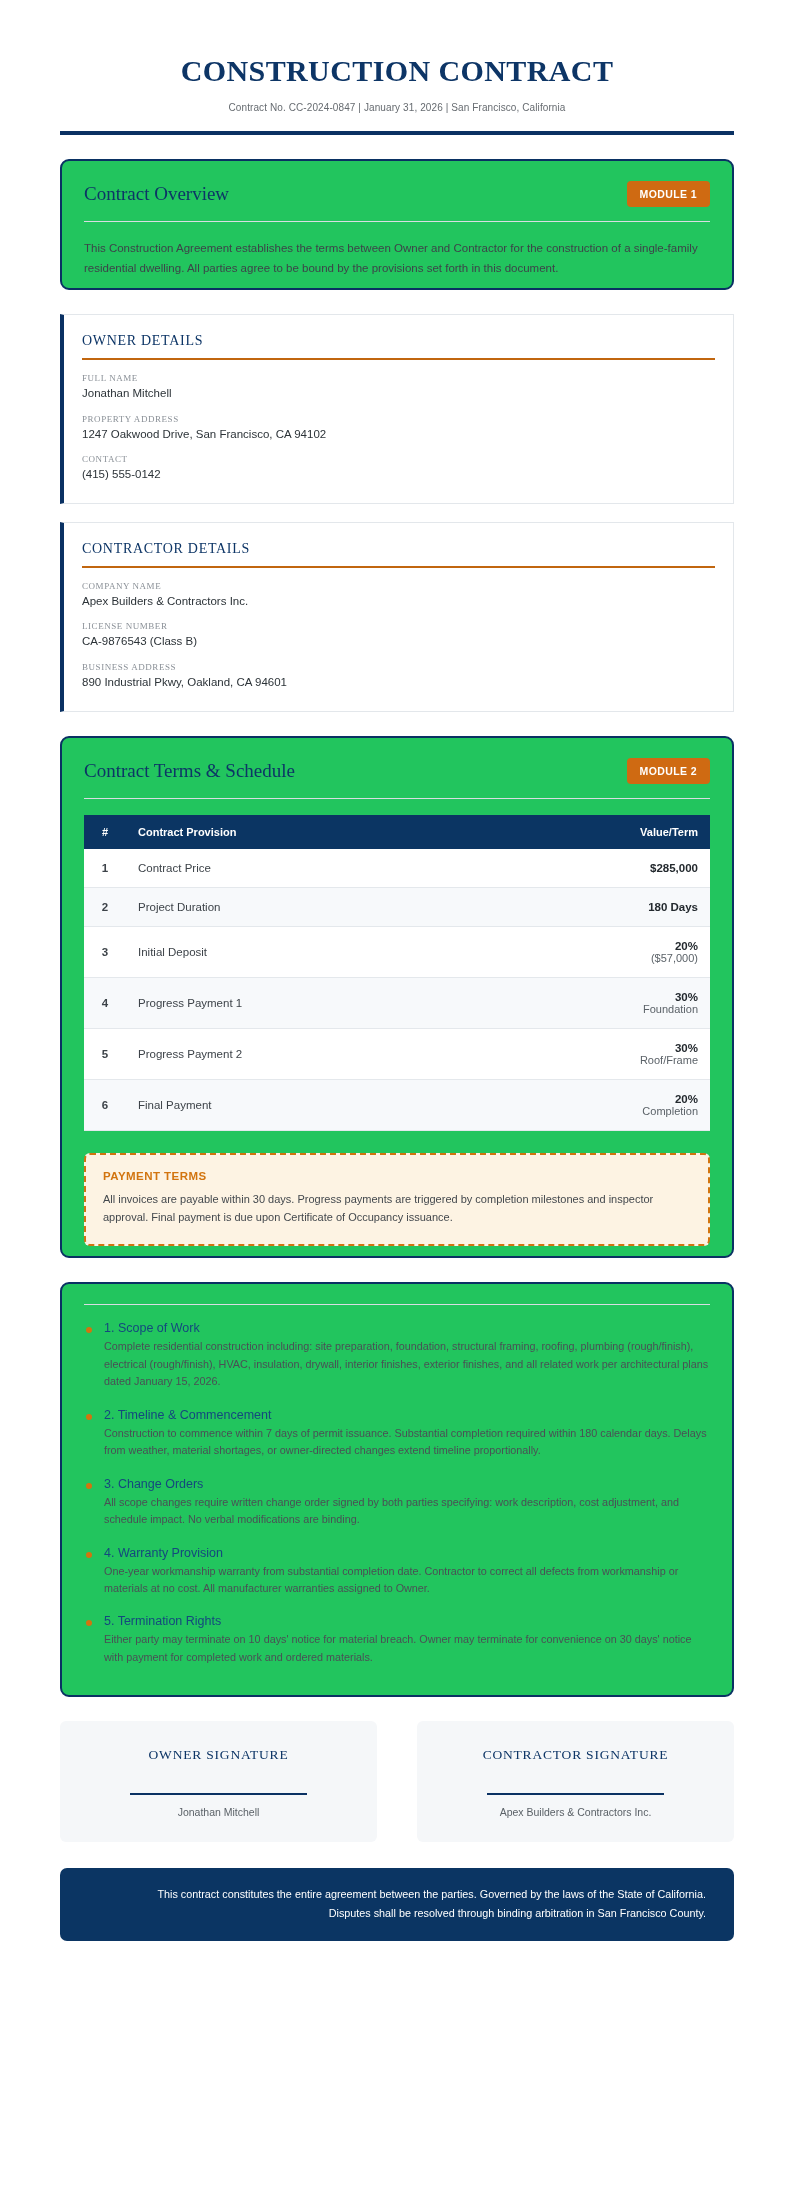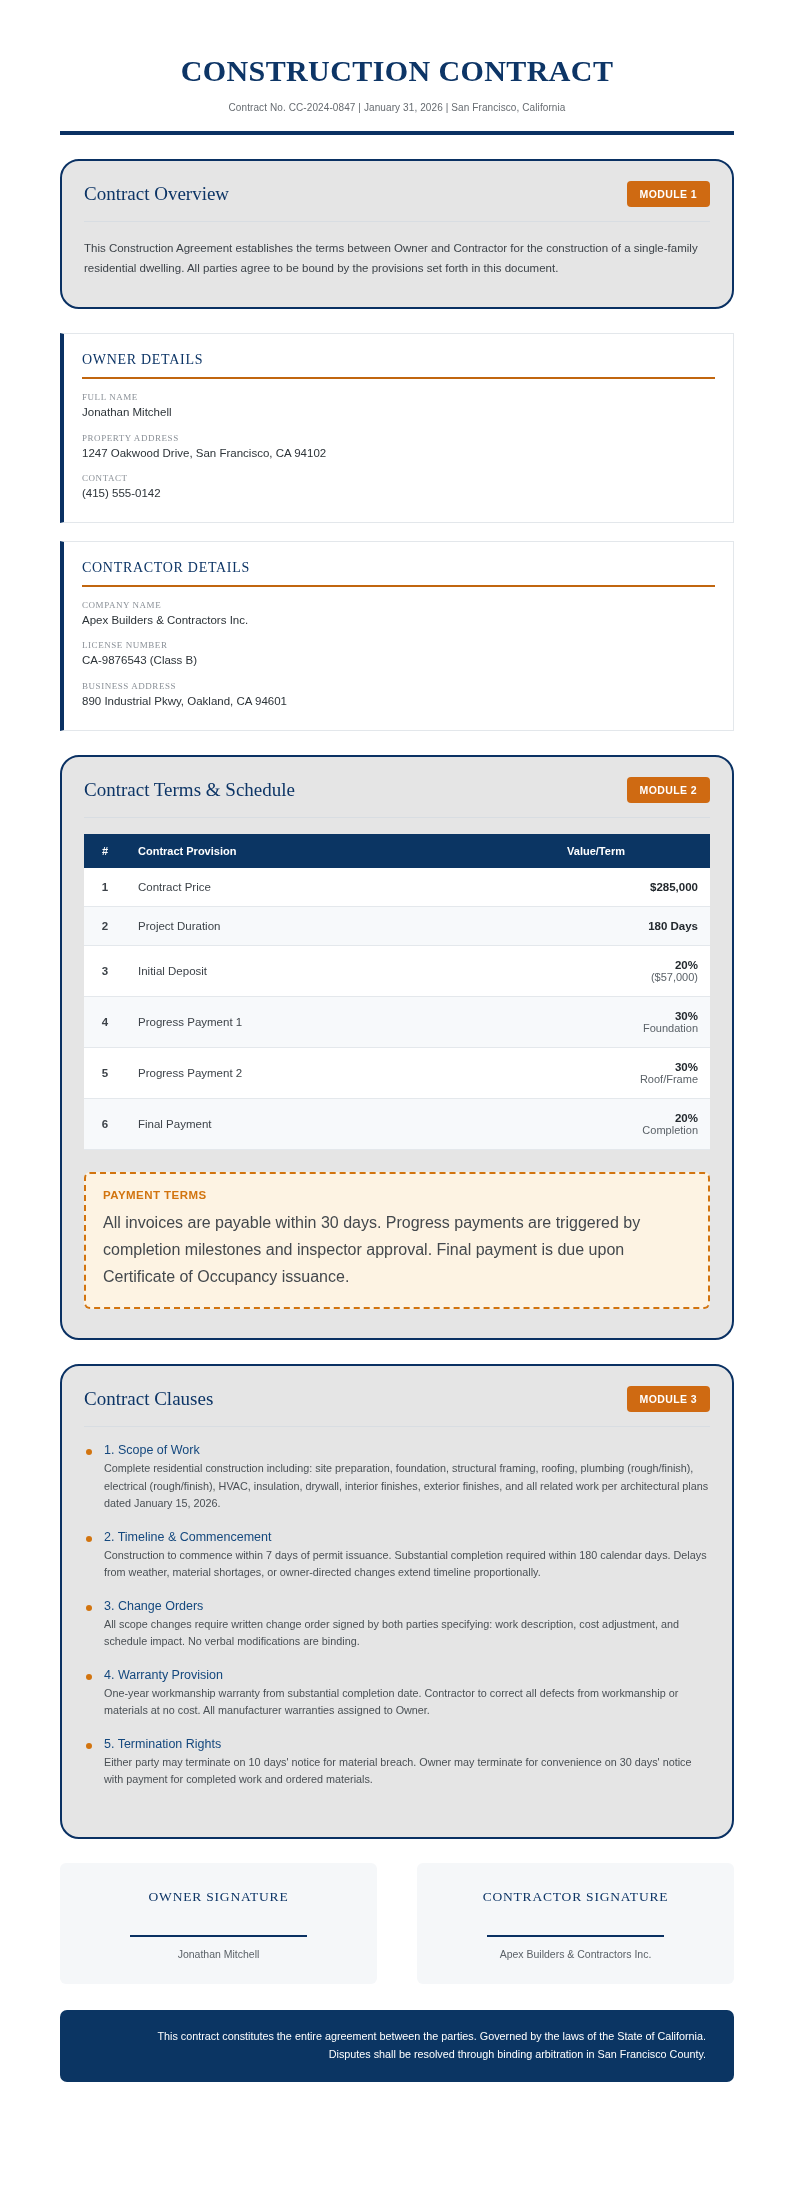--- a/index.html
+++ b/index.html
@@ -30,23 +30,23 @@
   }
   .header-rule {
     height: 4px;
     background: #0a3163;
     margin: 18px 0 24px 0;
   }
 
   
   .module-card {
     border: 2px solid #0a3163;
-    border-radius: 19px;
-    background: #e5e5e5;
-    padding: 20px 22px 29px 22px;
+    border-radius: 9px;
+    background: #22c55e;
+    padding: 20px 22px 10px 22px;
     margin-bottom: 24px;
   }
   .module-head {
     display: flex;
     align-items: center;
     justify-content: space-between;
     padding-bottom: 14px;
   }
   .module-title {
     font-family: "Liberation Serif", serif;
@@ -125,21 +125,21 @@
   }
   table.terms thead th {
     background: #0b3563;
     color: #ffffff;
     font-size: 11px;
     font-weight: bold;
     padding: 11px 12px;
     text-align: left;
   }
   table.terms thead th.col-num { width: 42px; text-align: center; }
-  table.terms thead th.col-val { text-align: center; }
+  table.terms thead th.col-val { text-align: right; }
   table.terms tbody td {
     border-bottom: 1px solid #e4e8ec;
     padding: 13px 12px;
     font-size: 11.5px;
     color: #3d4349;
     vertical-align: middle;
   }
   table.terms tbody tr:nth-child(even) { background: #f7f9fb; }
   td.col-num {
     text-align: center;
@@ -160,21 +160,21 @@
     margin-top: 22px;
   }
   .callout-title {
     color: #d2740f;
     font-weight: bold;
     font-size: 11.5px;
     letter-spacing: 0.45px;
     margin-bottom: 8px;
   }
   .callout-text {
-    font-size: 16px;
+    font-size: 11px;
     line-height: 1.7;
     color: #43484d;
   }
 
   
   .clause-list { list-style: none; }
   .clause-item {
     position: relative;
     padding-left: 20px;
     margin-bottom: 17px;
@@ -365,24 +365,20 @@
     </tbody>
   </table>
 
   <div class="callout">
     <div class="callout-title">PAYMENT TERMS</div>
     <div class="callout-text">All invoices are payable within 30 days. Progress payments are triggered by completion milestones and inspector approval. Final payment is due upon Certificate of Occupancy issuance.</div>
   </div>
 </div>
 
 <div class="module-card">
-  <div class="module-head">
-    <div class="module-title">Contract Clauses</div>
-    <div class="module-badge">MODULE 3</div>
-  </div>
   <div class="module-divider"></div>
 
   <ul class="clause-list">
     <li class="clause-item">
       <span class="clause-bullet"></span>
       <div class="clause-title">1. Scope of Work</div>
       <div class="clause-text">Complete residential construction including: site preparation, foundation, structural framing, roofing, plumbing (rough/finish), electrical (rough/finish), HVAC, insulation, drywall, interior finishes, exterior finishes, and all related work per architectural plans dated January 15, 2026.</div>
     </li>
     <li class="clause-item">
       <span class="clause-bullet"></span>

